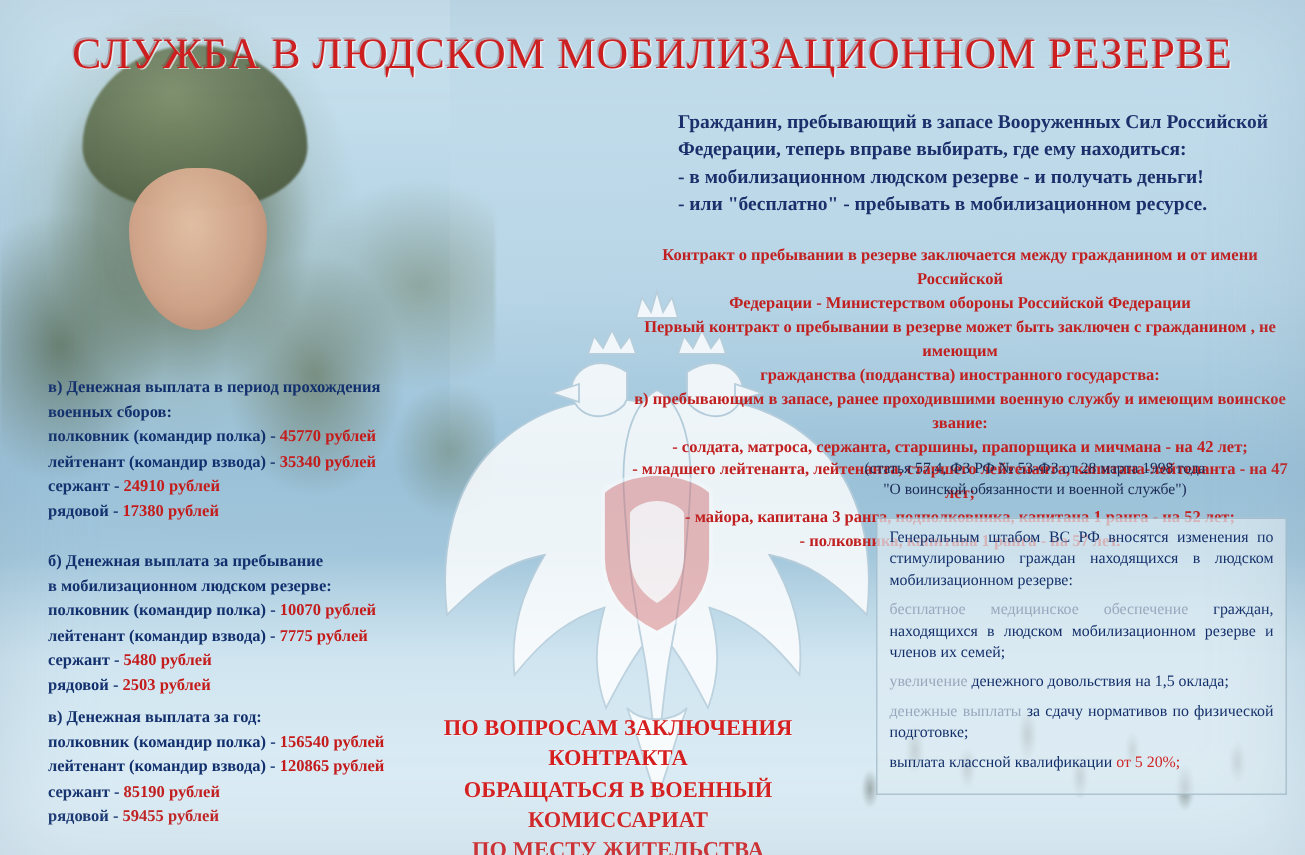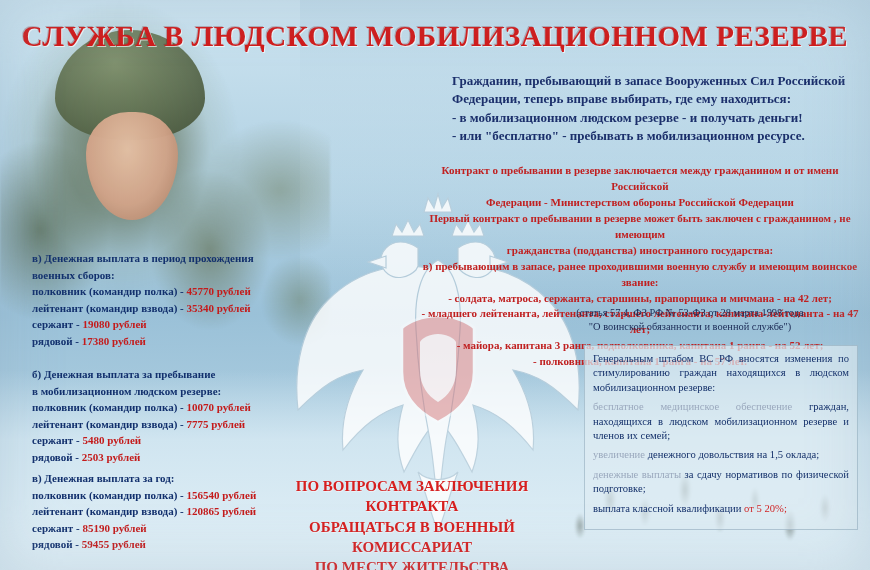--- a/index.html
+++ b/index.html
@@ -97,21 +97,21 @@
   .emblem svg { width: 100%; height: 100%; }
 
   
   .title {
     position: absolute;
     top: 20px;
     left: 0;
     width: 870px;
     text-align: center;
     font-size: 29px;
-    font-weight: bold;
+    font-weight: normal;
     letter-spacing: 0.5px;
     color: #d01a1a;
     text-shadow: 1px 1px 0 rgba(255,255,255,0.65), -1px -1px 0 rgba(120,0,0,0.25);
     font-family: "Liberation Serif", serif;
   }
 
   
   .block { position: absolute; }
 
   .intro {
@@ -282,21 +282,21 @@
   <div class="block lawref">
     <span class="l">(статья 57.4, ФЗ РФ № 53-ФЗ от 28 марта 1998 года</span>
     <span class="l">"О воинской обязанности и военной службе")</span>
   </div>
 
   <div class="block pay b1">
     <span class="hdr">в) Денежная выплата в период прохождения</span>
     <span class="hdr">военных сборов:</span>
     <span class="row"><span>полковник (командир полка) -</span> <span class="amt">45770 рублей</span></span>
     <span class="row"><span>лейтенант (командир взвода) -</span> <span class="amt">35340 рублей</span></span>
-    <span class="row"><span>сержант -</span> <span class="amt">19080 рублей</span></span>
+    <span class="row"><span>сержант -</span> <span class="amt">24910 рублей</span></span>
     <span class="row"><span>рядовой -</span> <span class="amt">17380 рублей</span></span>
   </div>
 
   <div class="block pay b2">
     <span class="hdr">б) Денежная выплата за пребывание</span>
     <span class="hdr">в мобилизационном людском резерве:</span>
     <span class="row"><span>полковник (командир полка) -</span> <span class="amt">10070 рублей</span></span>
     <span class="row"><span>лейтенант (командир взвода) -</span> <span class="amt">7775 рублей</span></span>
     <span class="row"><span>сержант -</span> <span class="amt">5480 рублей</span></span>
     <span class="row"><span>рядовой -</span> <span class="amt">2503 рублей</span></span>

